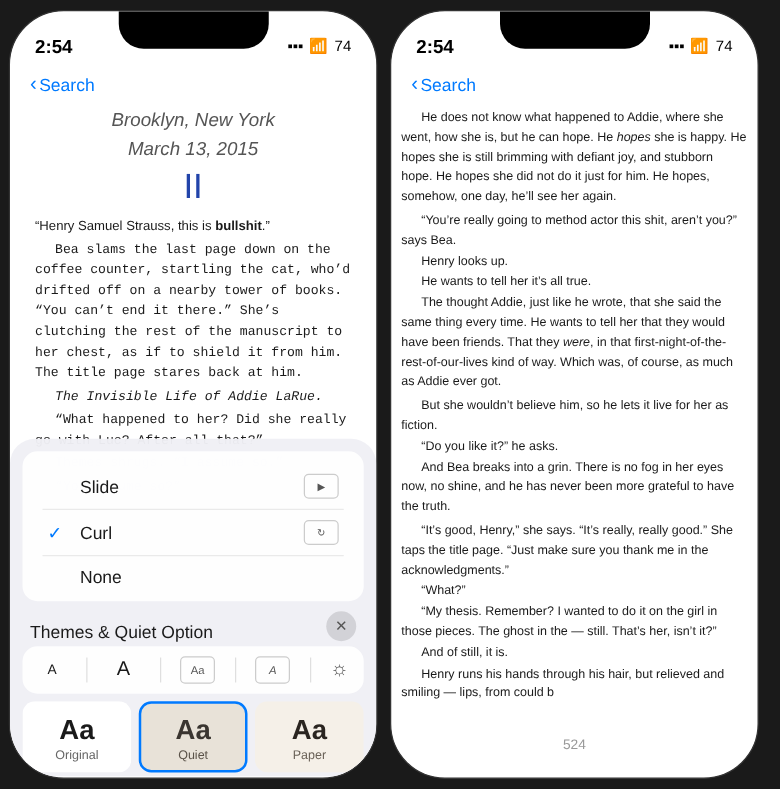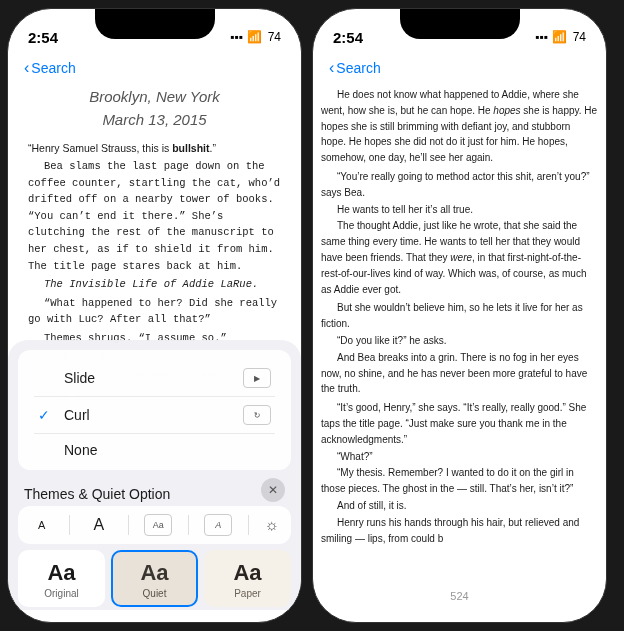--- a/index.html
+++ b/index.html
@@ -113,21 +113,21 @@
     }
     .book-text .indent {
       text-indent: 16px;
       font-family: Liberation Mono, monospace;
     }
     .italic { font-style: italic; }
     .bold { font-weight: bold; }
     
     .overlay-panel {
       position: absolute;
-      bottom: 12px;
+      bottom: 1px;
       left: 0;
       right: 0;
       background: rgba(240, 240, 245, 0.97);
       border-radius: 20px 20px 0 0;
       padding: 0;
       height: 270px;
     }
     .slide-options {
       padding: 10px 16px 4px;
       background: rgba(255,255,255,0.9);
@@ -296,20 +296,21 @@
     <div class="nav-bar">
       <div class="nav-back">
         <span class="chevron">‹</span>
         <span>Search</span>
       </div>
     </div>
     <div class="book-content">
       <div class="book-header">
         <div class="location">Brooklyn, New York</div>
         <div class="location">March 13, 2015</div>
+        <div class="chapter">II</div>
       </div>
       <div class="book-text">
         <p>“Henry Samuel Strauss, this is <span class="bold">bullshit</span>.”</p>
         <p class="indent">Bea slams the last page down on the coffee counter, startling the cat, who’d drifted off on a nearby tower of books. “You can’t end it there.” She’s clutching the rest of the manuscript to her chest, as if to shield it from him. The title page stares back at him.</p>
         <p class="indent italic">The Invisible Life of Addie LaRue.</p>
         <p class="indent">“What happened to her? Did she really go with Luc? After all that?”</p>
         <p class="indent">Themes shrugs. “I assume so.”</p>
         <p class="indent">“You assume so?”</p>
         <p class="indent">The truth is, he doesn’t know.</p>
         <p class="indent">He’s s</p>
@@ -390,20 +391,21 @@
     </div>
     <div class="nav-bar">
       <div class="nav-back">
         <span class="chevron">‹</span>
         <span>Search</span>
       </div>
     </div>
     <div class="book-content-right" style="padding:6px 8px 0; font-size:10px; line-height:1.58; color:#1a1a1a; overflow:hidden; height:540px;">
       <p style="text-indent:16px;">He does not know what happened to Addie, where she went, how she is, but he can hope. He <span class="italic">hopes</span> she is happy. He hopes she is still brimming with defiant joy, and stubborn hope. He hopes she did not do it just for him. He hopes, somehow, one day, he’ll see her again.</p>
       <p style="text-indent:16px; margin-top:3px;">“You’re really going to method actor this shit, aren’t you?” says Bea.</p>
+      <p style="text-indent:16px;">Henry looks up.</p>
       <p style="text-indent:16px;">He wants to tell her it’s all true.</p>
       <p style="text-indent:16px;">The thought Addie, just like he wrote, that she said the same thing every time. He wants to tell her that they would have been friends. That they <span class="italic">were</span>, in that first-night-of-the-rest-of-our-lives kind of way. Which was, of course, as much as Addie ever got.</p>
       <p style="text-indent:16px; margin-top:3px;">But she wouldn’t believe him, so he lets it live for her as fiction.</p>
       <p style="text-indent:16px;">“Do you like it?” he asks.</p>
       <p style="text-indent:16px;">And Bea breaks into a grin. There is no fog in her eyes now, no shine, and he has never been more grateful to have the truth.</p>
       <p style="text-indent:16px; margin-top:3px;">“It’s good, Henry,” she says. “It’s really, really good.” She taps the title page. “Just make sure you thank me in the acknowledgments.”</p>
       <p style="text-indent:16px;">“What?”</p>
       <p style="text-indent:16px;">“My thesis. Remember? I wanted to do it on the girl in those pieces. The ghost in the — still. That’s her, isn’t it?”</p>
       <p style="text-indent:16px;">And of still, it is.</p>
       <p style="text-indent:16px;">Henry runs his hands through his hair, but relieved and smiling — lips, from could b</p>

